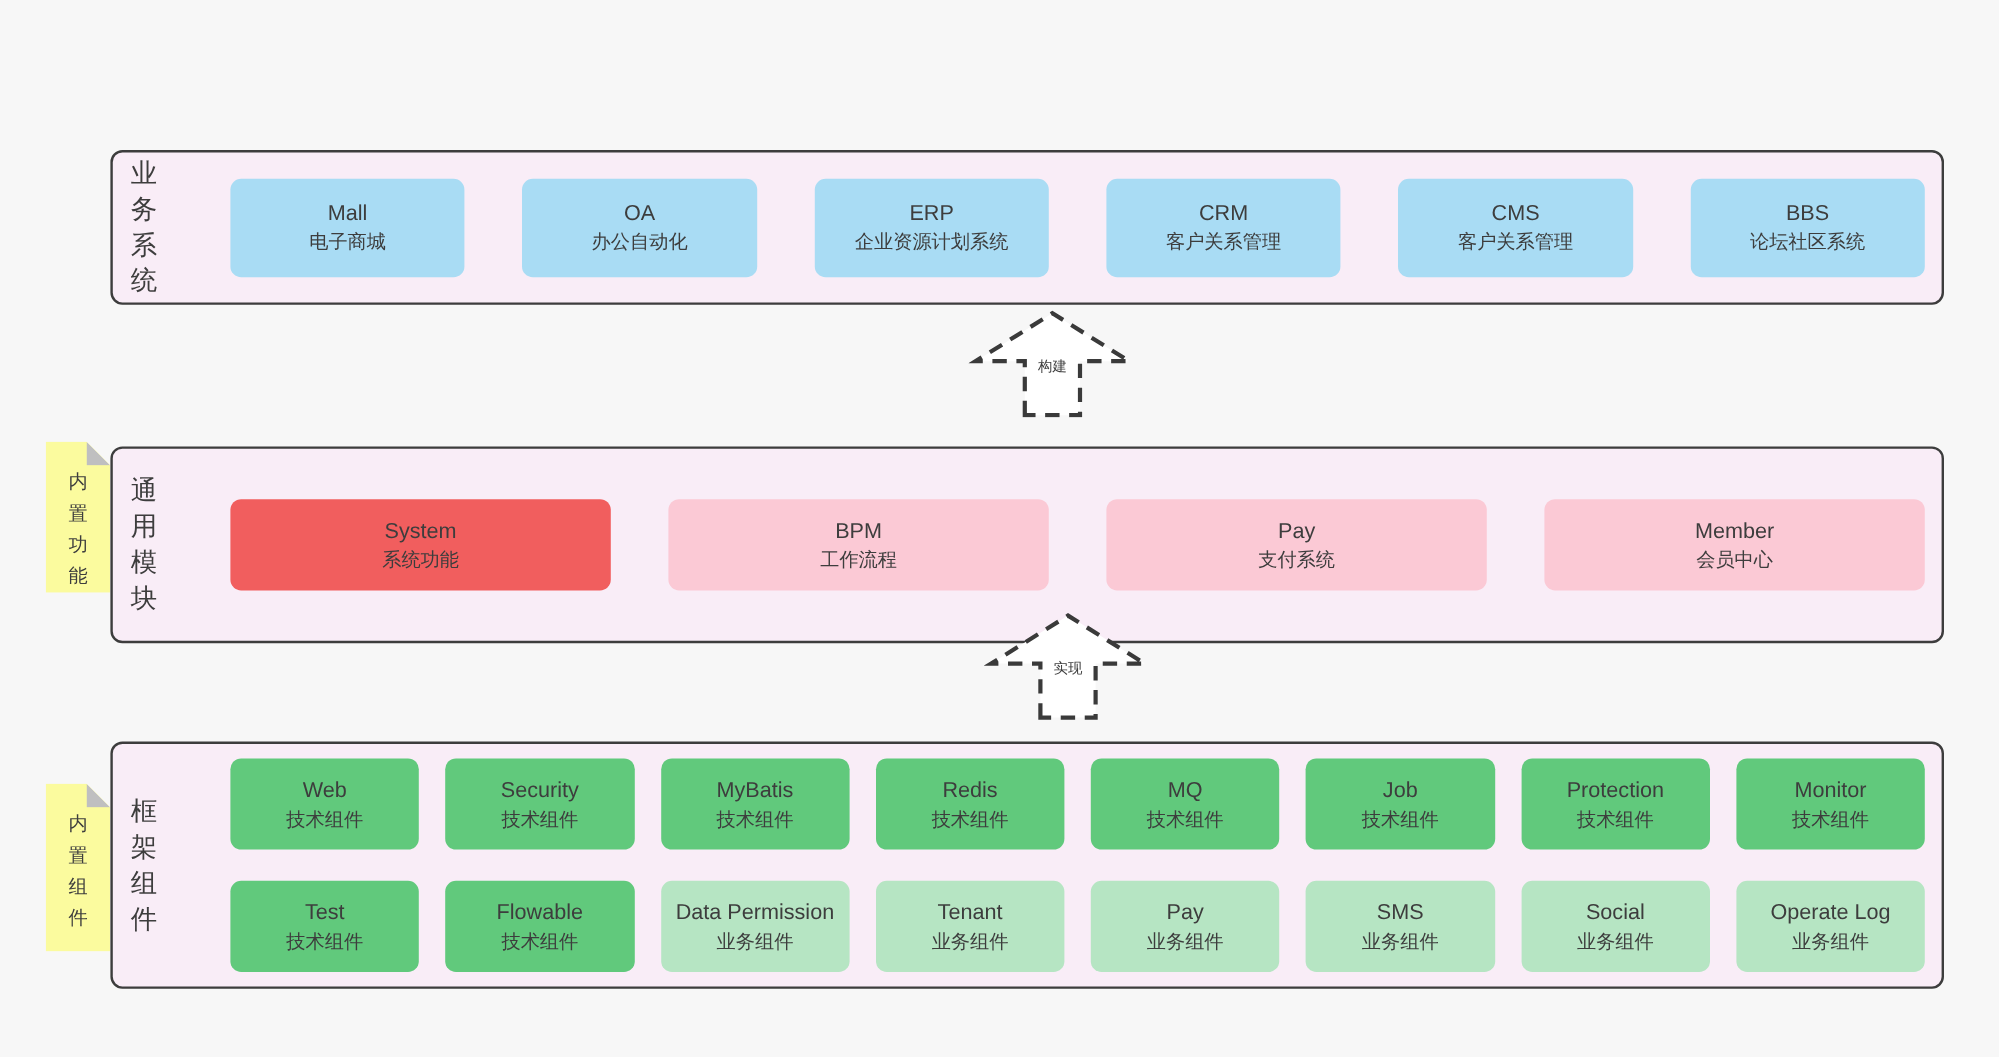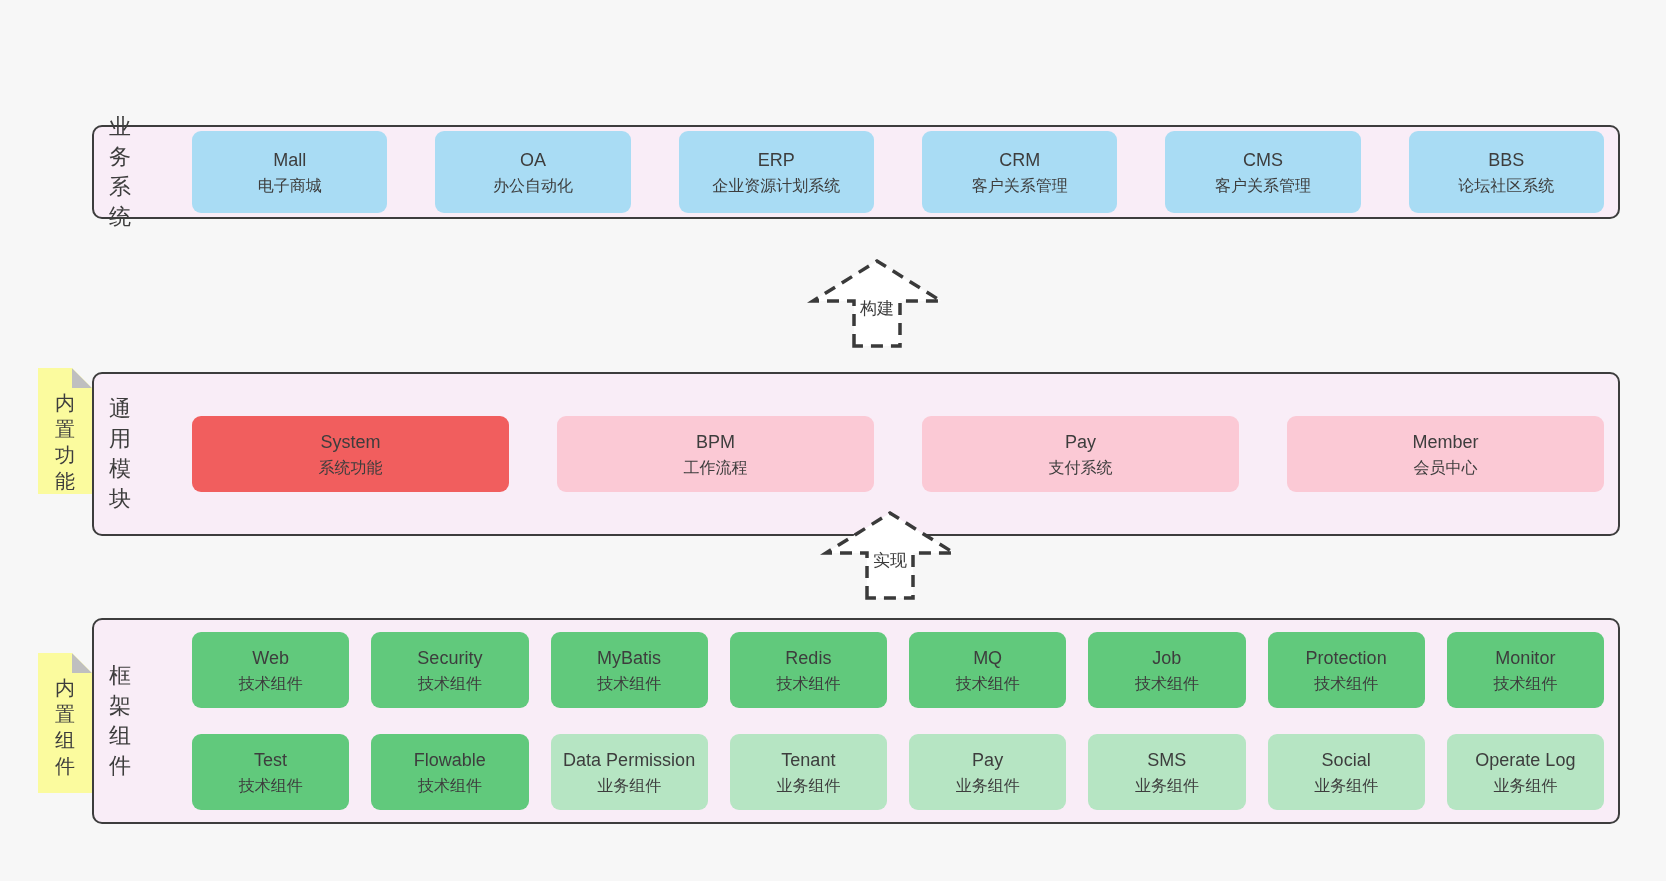--- a/index.html
+++ b/index.html
@@ -22,21 +22,21 @@
     position: absolute;
     left: 92px;
     width: 1528px;
     box-sizing: border-box;
     background: var(--layer-bg, #f9edf7);
     border: 2px solid var(--layer-border, #3d3d3d);
     border-radius: 10px;
     display: flex;
     align-items: center;
   }
-  .layer-business   { top: 125px; height: 94px; }
+  .layer-business   { top: 125px; height: 129px; }
   .layer-modules    { top: 372px; height: 164px; }
   .layer-components { top: 618px; height: 206px; }
 
   .layer-label {
     margin-left: 14px;
     font-size: 22px;
     line-height: 1.36;
     text-align: center;
     flex: 0 0 auto;
   }
@@ -101,21 +101,21 @@
     top: 0; right: 0;
     width: 20px; height: 20px;
     background: var(--note-fold, #bfbfc0);
     clip-path: polygon(0 0, 100% 100%, 0 100%);
   }
   .note-text {
     display: block;
     margin: 0 auto;
     width: 22px;
     padding-top: 22px;
-    font-size: 20px;
+    font-size: 16px;
     line-height: 26px;
     text-align: center;
     word-break: break-all;
   }
 
   
   .arrow {
     position: absolute;
     width: 140px;
     height: 92px;
@@ -130,21 +130,21 @@
     stroke-dasharray: 12 8;
     stroke-linejoin: miter;
   }
   .arrow-label {
     position: absolute;
     left: 50%;
     top: 40px;
     transform: translateX(-50%);
     background: #ffffff;
     padding: 1px 4px;
-    font-size: 17px;
+    font-size: 12px;
     white-space: nowrap;
   }
 </style>
 </head>
 <body style="--page-bg: #f7f7f7; --layer-bg: #f9edf7; --layer-border: #3d3d3d; --box-blue: #a9dcf4; --box-red: #f15e5e; --box-pink: #fbc9d5; --box-green: #61c97c; --box-green-light: #b6e5c3; --note-yellow: #fbfb9e; --note-fold: #bfbfc0; --text: #3d3d3d; --arrow: #3a3a3a;">
 
 <div class="diagram">
 
   <div class="note note-modules">
     <span class="note-fold"></span>

